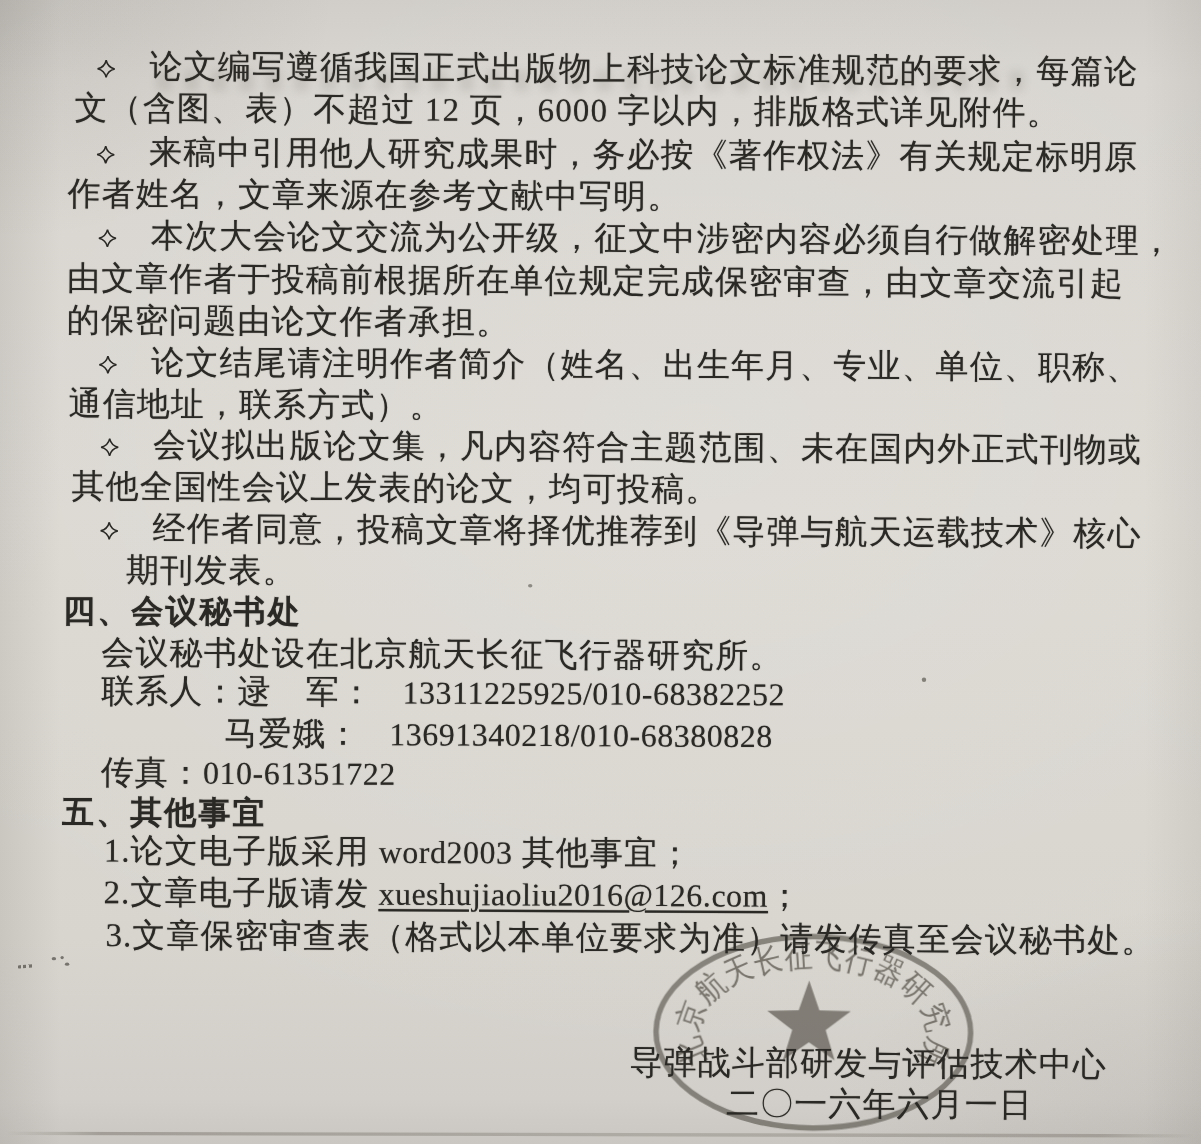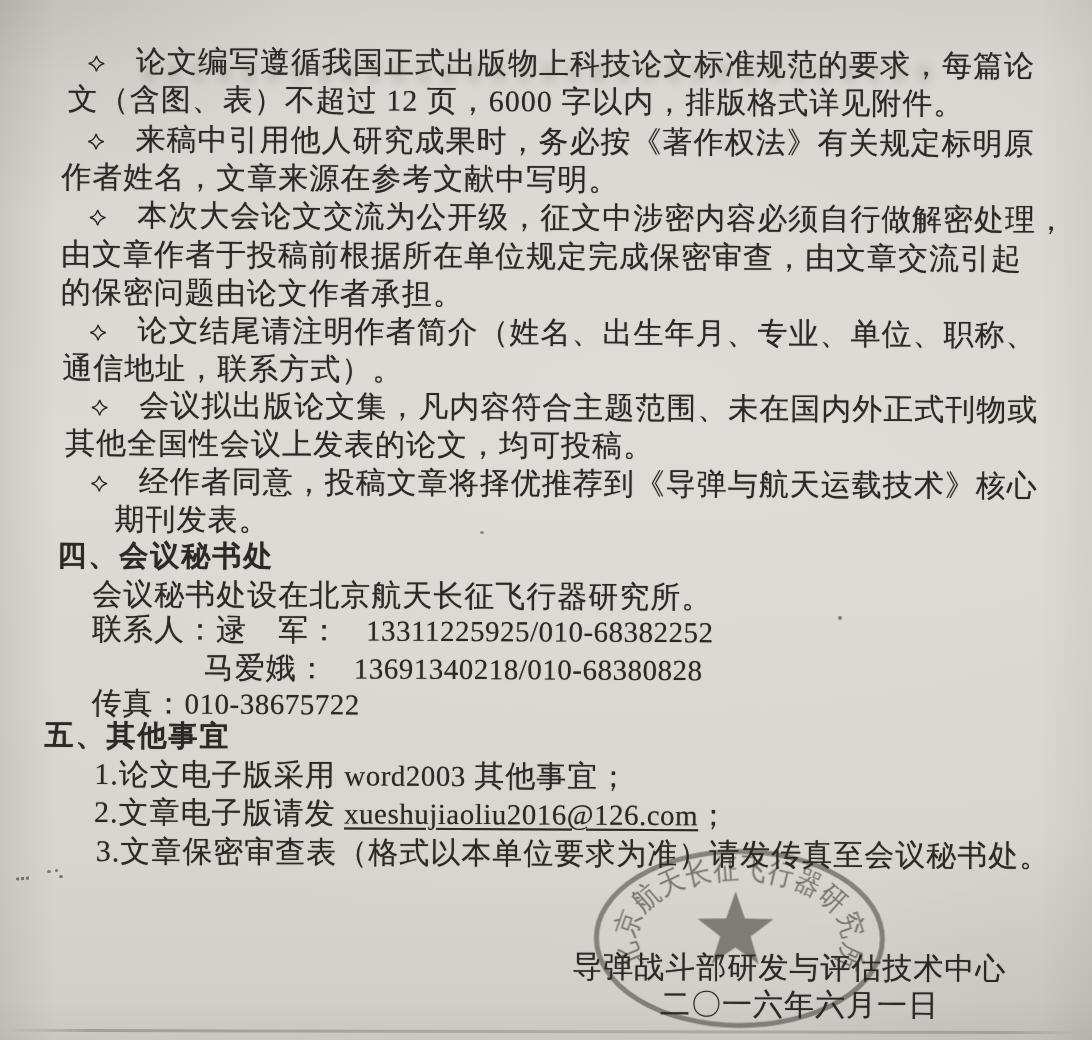--- a/index.html
+++ b/index.html
@@ -99,22 +99,22 @@
         </svg><span class="zh">会议拟出版论文集，凡内容符合主题范围、未在国内外正式刊物或</span></div>
       <div class="line" style="left: 67px; top: 424px;"><span class="zh">其他全国性会议上发表的论文，均可投稿。</span></div>
       <div class="line" style="left: 93px; top: 462px;"><svg viewBox="0 0 24 24" class="bullet-icon">
           <path d="M12 1 Q14 10 23 12 Q14 14 12 23 Q10 14 1 12 Q10 10 12 1 Z" fill="none" stroke="#2b2925" stroke-width="2"></path>
         </svg><span class="zh">经作者同意，投稿文章将择优推荐到《导弹与航天运载技术》核心</span></div>
       <div class="line" style="left: 75px; top: 500px; margin-left: 42px;"><span class="zh">期刊发表。</span></div>
       <div class="line bold" style="left: 60px; top: 536px;"><span class="zh">四、会议秘书处</span></div>
       <div class="line" style="left: 95px; top: 575px;"><span class="zh">会议秘书处设在北京航天长征飞行器研究所。</span></div>
       <div class="line" style="left: 95px; top: 610px;"><span class="zh">联系人：逯　军：</span><span class="num" style="margin-left: 26px;">13311225925/010-68382252</span></div>
       <div class="line" style="left: 207px; top: 648px;"><span class="zh">马爱娥：</span><span class="num" style="margin-left: 26px;">13691340218/010-68380828</span></div>
-      <div class="line" style="left: 95px; top: 684px;"><span class="zh">传真：</span><span class="num">010-38675722</span></div>
-      <div class="line bold" style="left: 48px; top: 719px; font-family: Liberation Mono, monospace;"><span class="zh">五、其他事宜</span></div>
+      <div class="line" style="left: 95px; top: 684px;"><span class="zh">传真：</span><span class="num">010-61351722</span></div>
+      <div class="line bold" style="left: 60px; top: 719px;"><span class="zh">五、其他事宜</span></div>
       <div class="line" style="left: 98px; top: 755px;"><span class="zh">1.论文电子版采用 </span><span class="num">word2003</span><span class="zh"> 其他事宜；</span></div>
       <div class="line" style="left: 98px; top: 793px;"><span class="zh">2.文章电子版请发 </span><span class="num u">xueshujiaoliu2016@126.com</span><span class="zh">；</span></div>
       <div class="line" style="left: 100px; top: 832px;"><span class="zh">3.文章保密审查表（格式以本单位要求为准）请发传真至会议秘书处。</span></div>
       <div class="line" style="left: 577px; top: 945px;"><span class="zh">导弹战斗部研发与评估技术中心</span></div>
       <div class="line" style="left: 665px; top: 982px;"><span class="zh">二〇一六年六月一日</span></div>
     </div>
 
 </div>
 
 </body></html>

